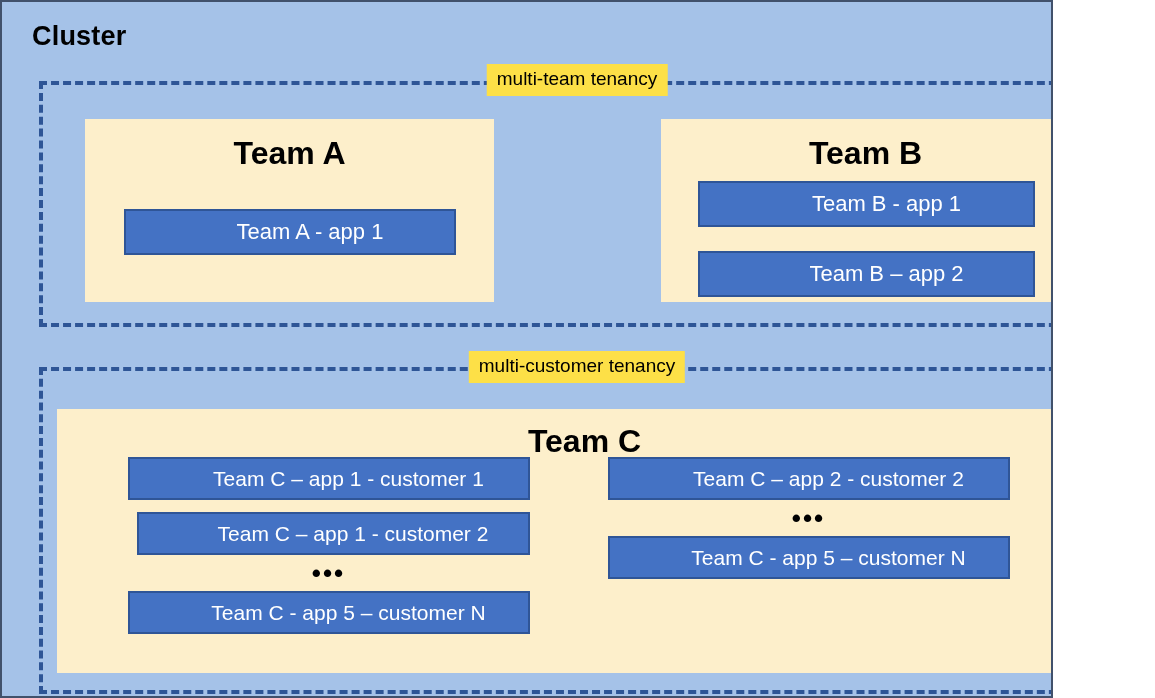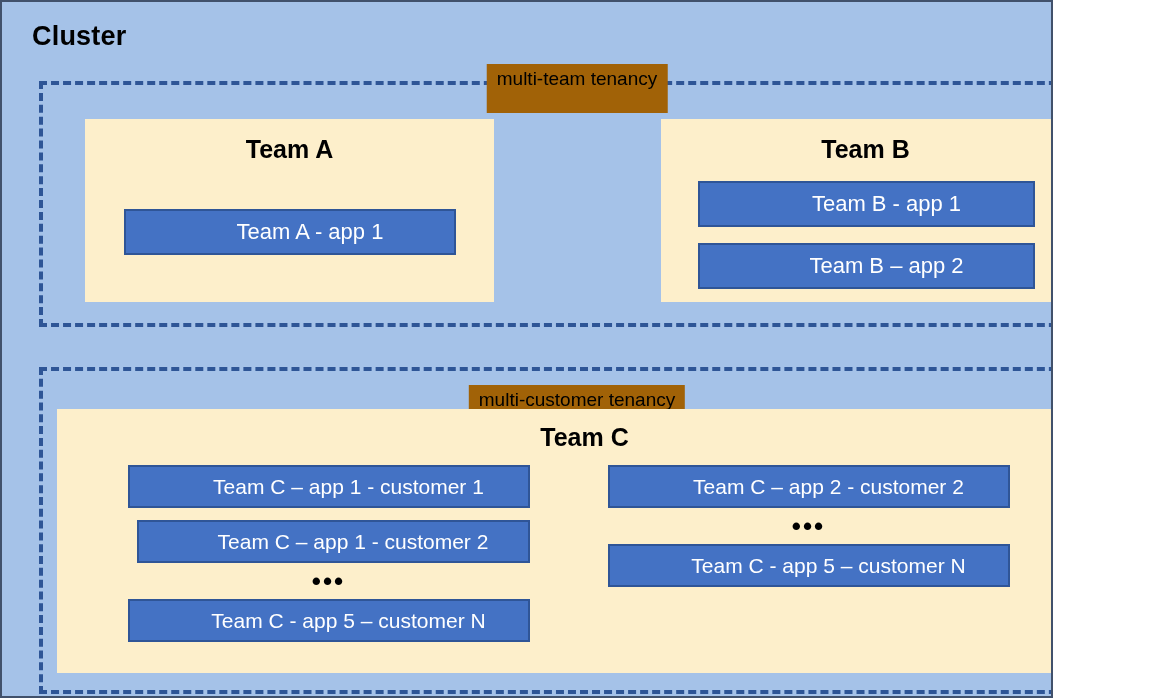--- a/index.html
+++ b/index.html
@@ -48,36 +48,35 @@
   }
   #region-multi-customer {
     left: 37px;
     top: 365px;
     width: 1090px;
     height: 327px;
   }
 
   .tenancy-label {
     position: absolute;
-    background: #a16207;
+    background: #fde047;
     color: #000000;
     font-size: 19px;
     line-height: 1.2;
-    padding: 4px 10px 22px 10px;
+    padding: 4px 10px 5px 10px;
     white-space: nowrap;
     transform: translateX(-50%);
   }
   #label-multi-team {
     left: 575px;
     top: 62px;
   }
   #label-multi-customer {
     left: 575px;
     top: 349px;
-    margin-top: 34px;
   }
 
   
   .team-panel {
     position: absolute;
     background: #fdefcb;
     box-sizing: border-box;
   }
   #panel-team-a {
     left: 83px;
@@ -93,21 +92,21 @@
   }
   #panel-team-c {
     left: 55px;
     top: 407px;
     width: 1023px;
     height: 264px;
   }
 
   .team-title {
     text-align: center;
-    font-size: 25px;
+    font-size: 32px;
     font-weight: bold;
     color: #000000;
     width: 100%;
   }
   #panel-team-a .team-title { margin-top: 16px; }
   #panel-team-b .team-title { margin-top: 16px; }
   #panel-team-c .team-title { margin-top: 14px; padding-left: 16px; }
 
   
   .app-box {
@@ -139,28 +138,28 @@
   #panel-team-b .apps {
     position: absolute;
     left: 37px;
     top: 62px;
     width: 337px;
   }
   #panel-team-b .app-box {
     height: 46px;
   }
   #panel-team-b .app-box + .app-box {
-    margin-top: 16px;
+    margin-top: 24px;
   }
 
   
   .teamc-columns {
     position: absolute;
     left: 0;
-    top: 56px;
+    top: 48px;
     width: 100%;
     display: flex;
     justify-content: center;
     gap: 78px;
   }
   .teamc-col {
     width: 402px;
   }
   .teamc-col .app-box {
     height: 43px;

